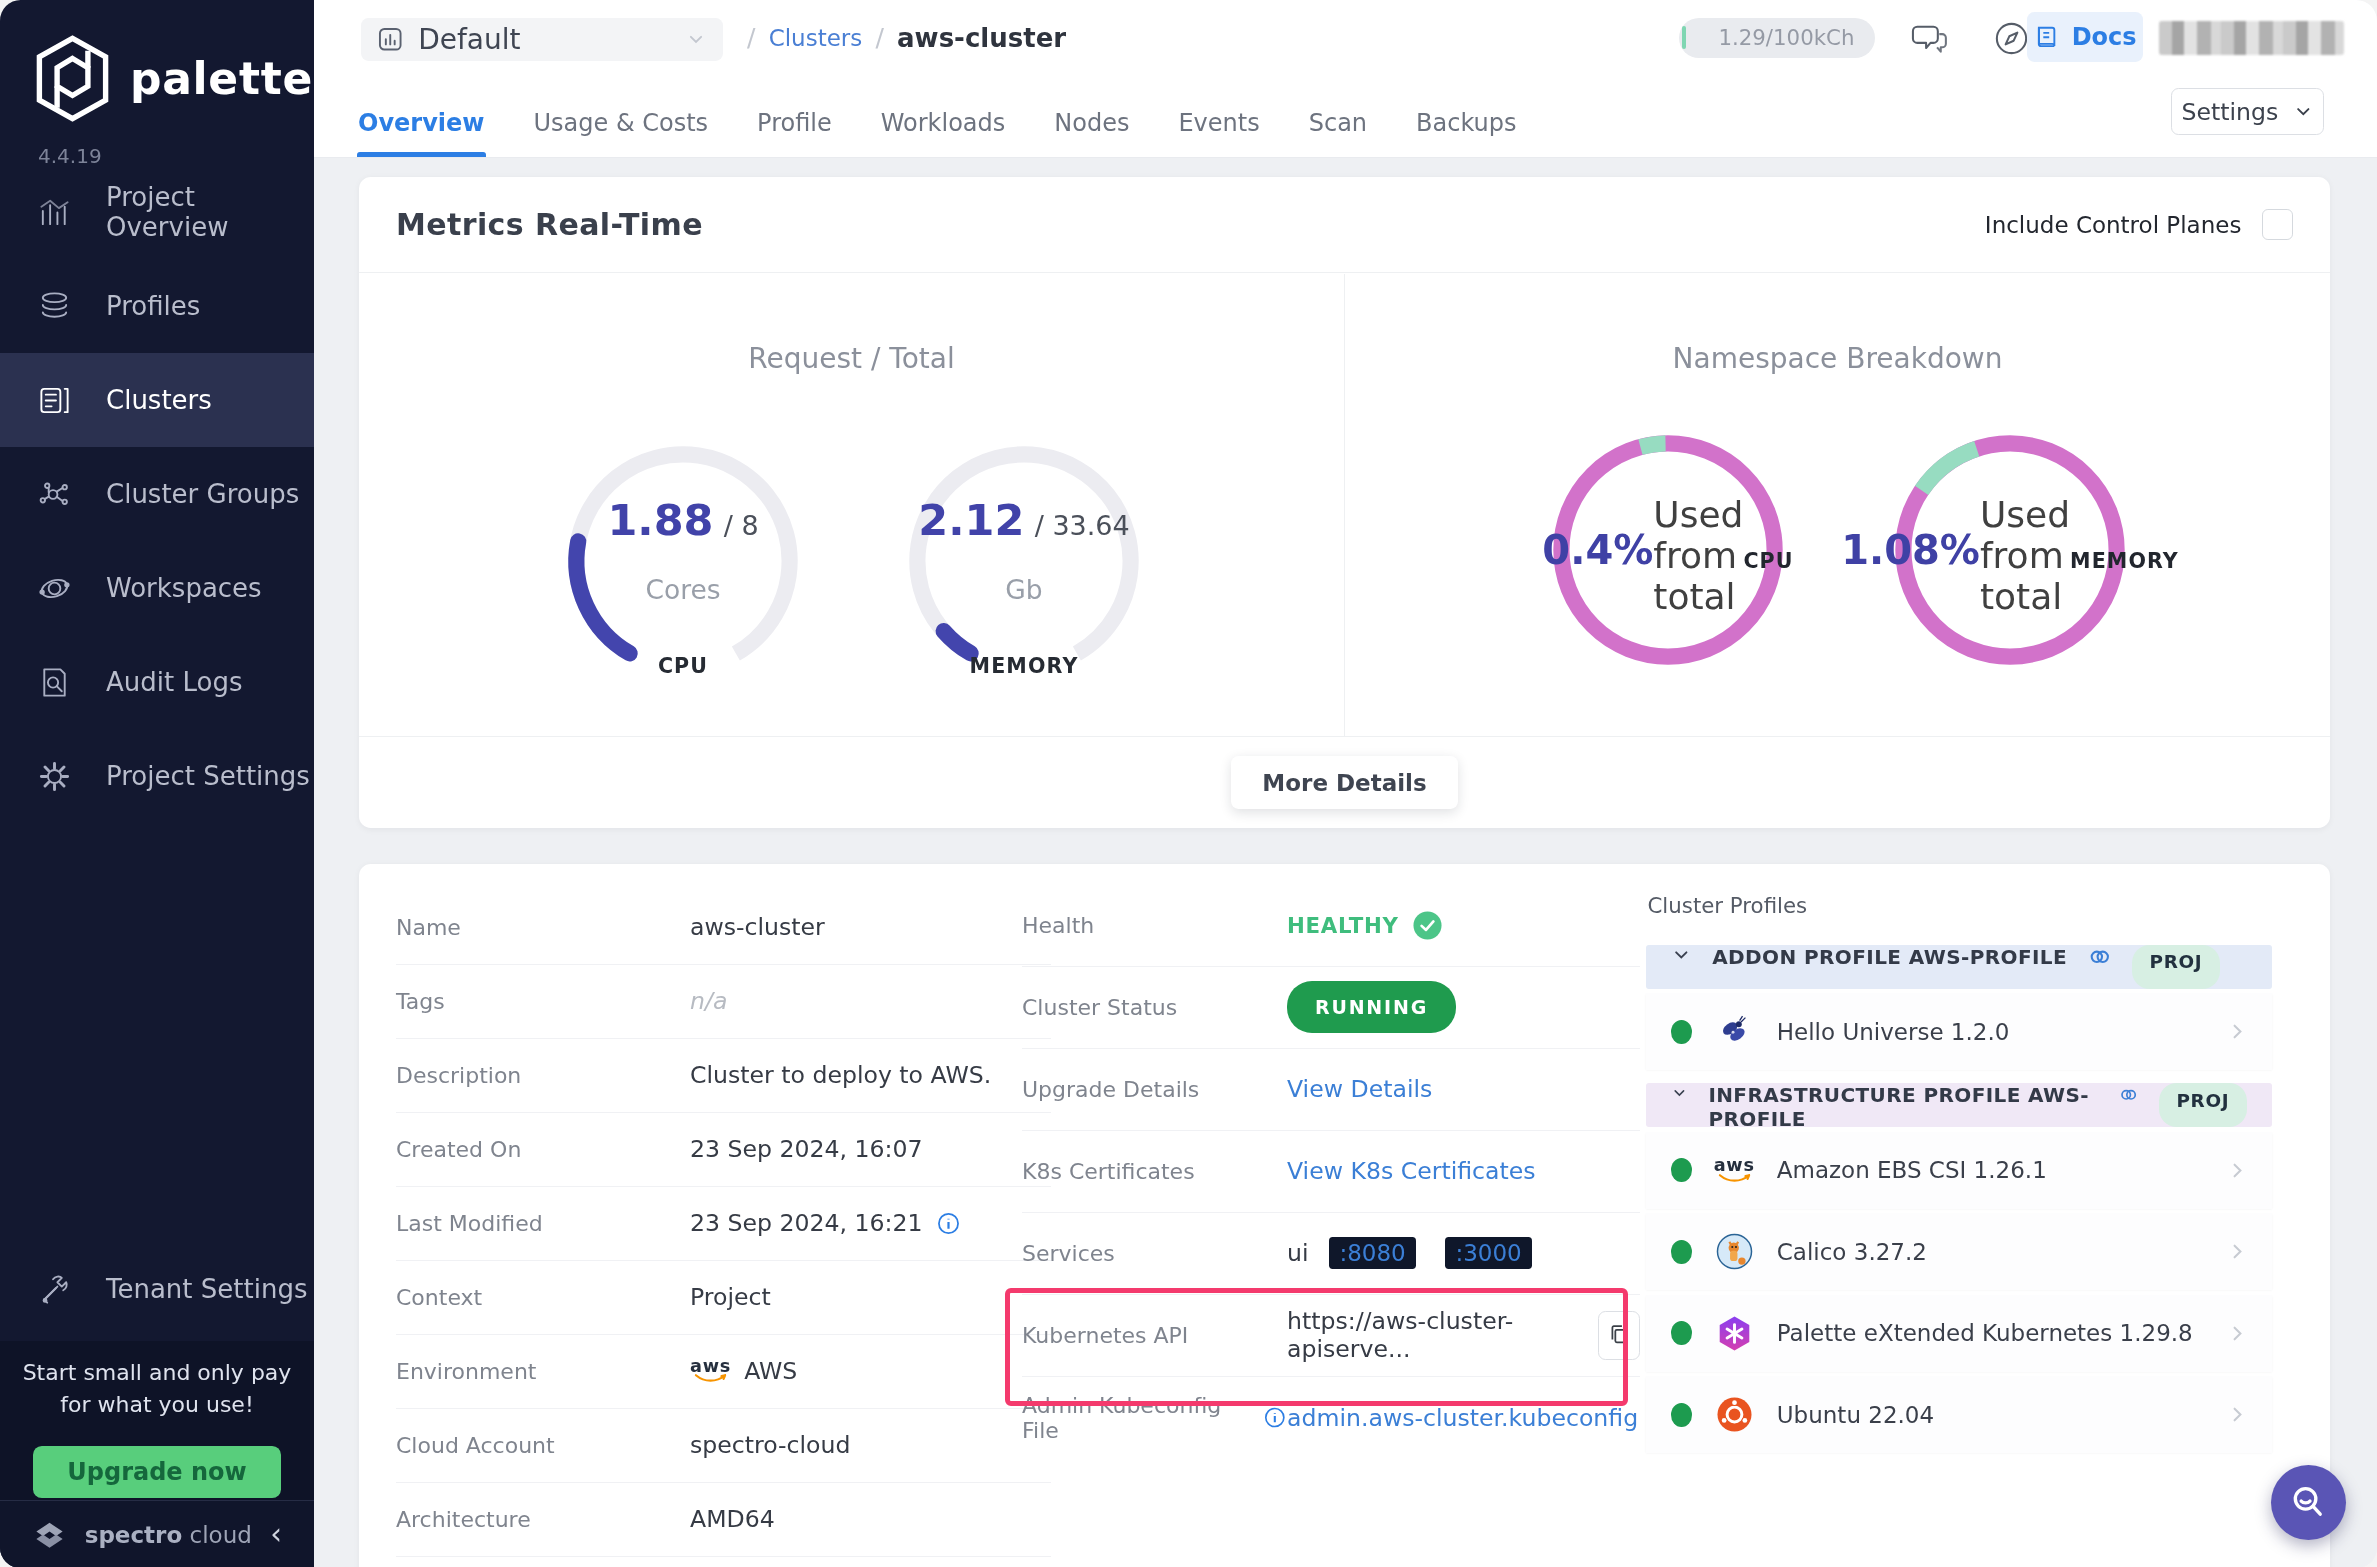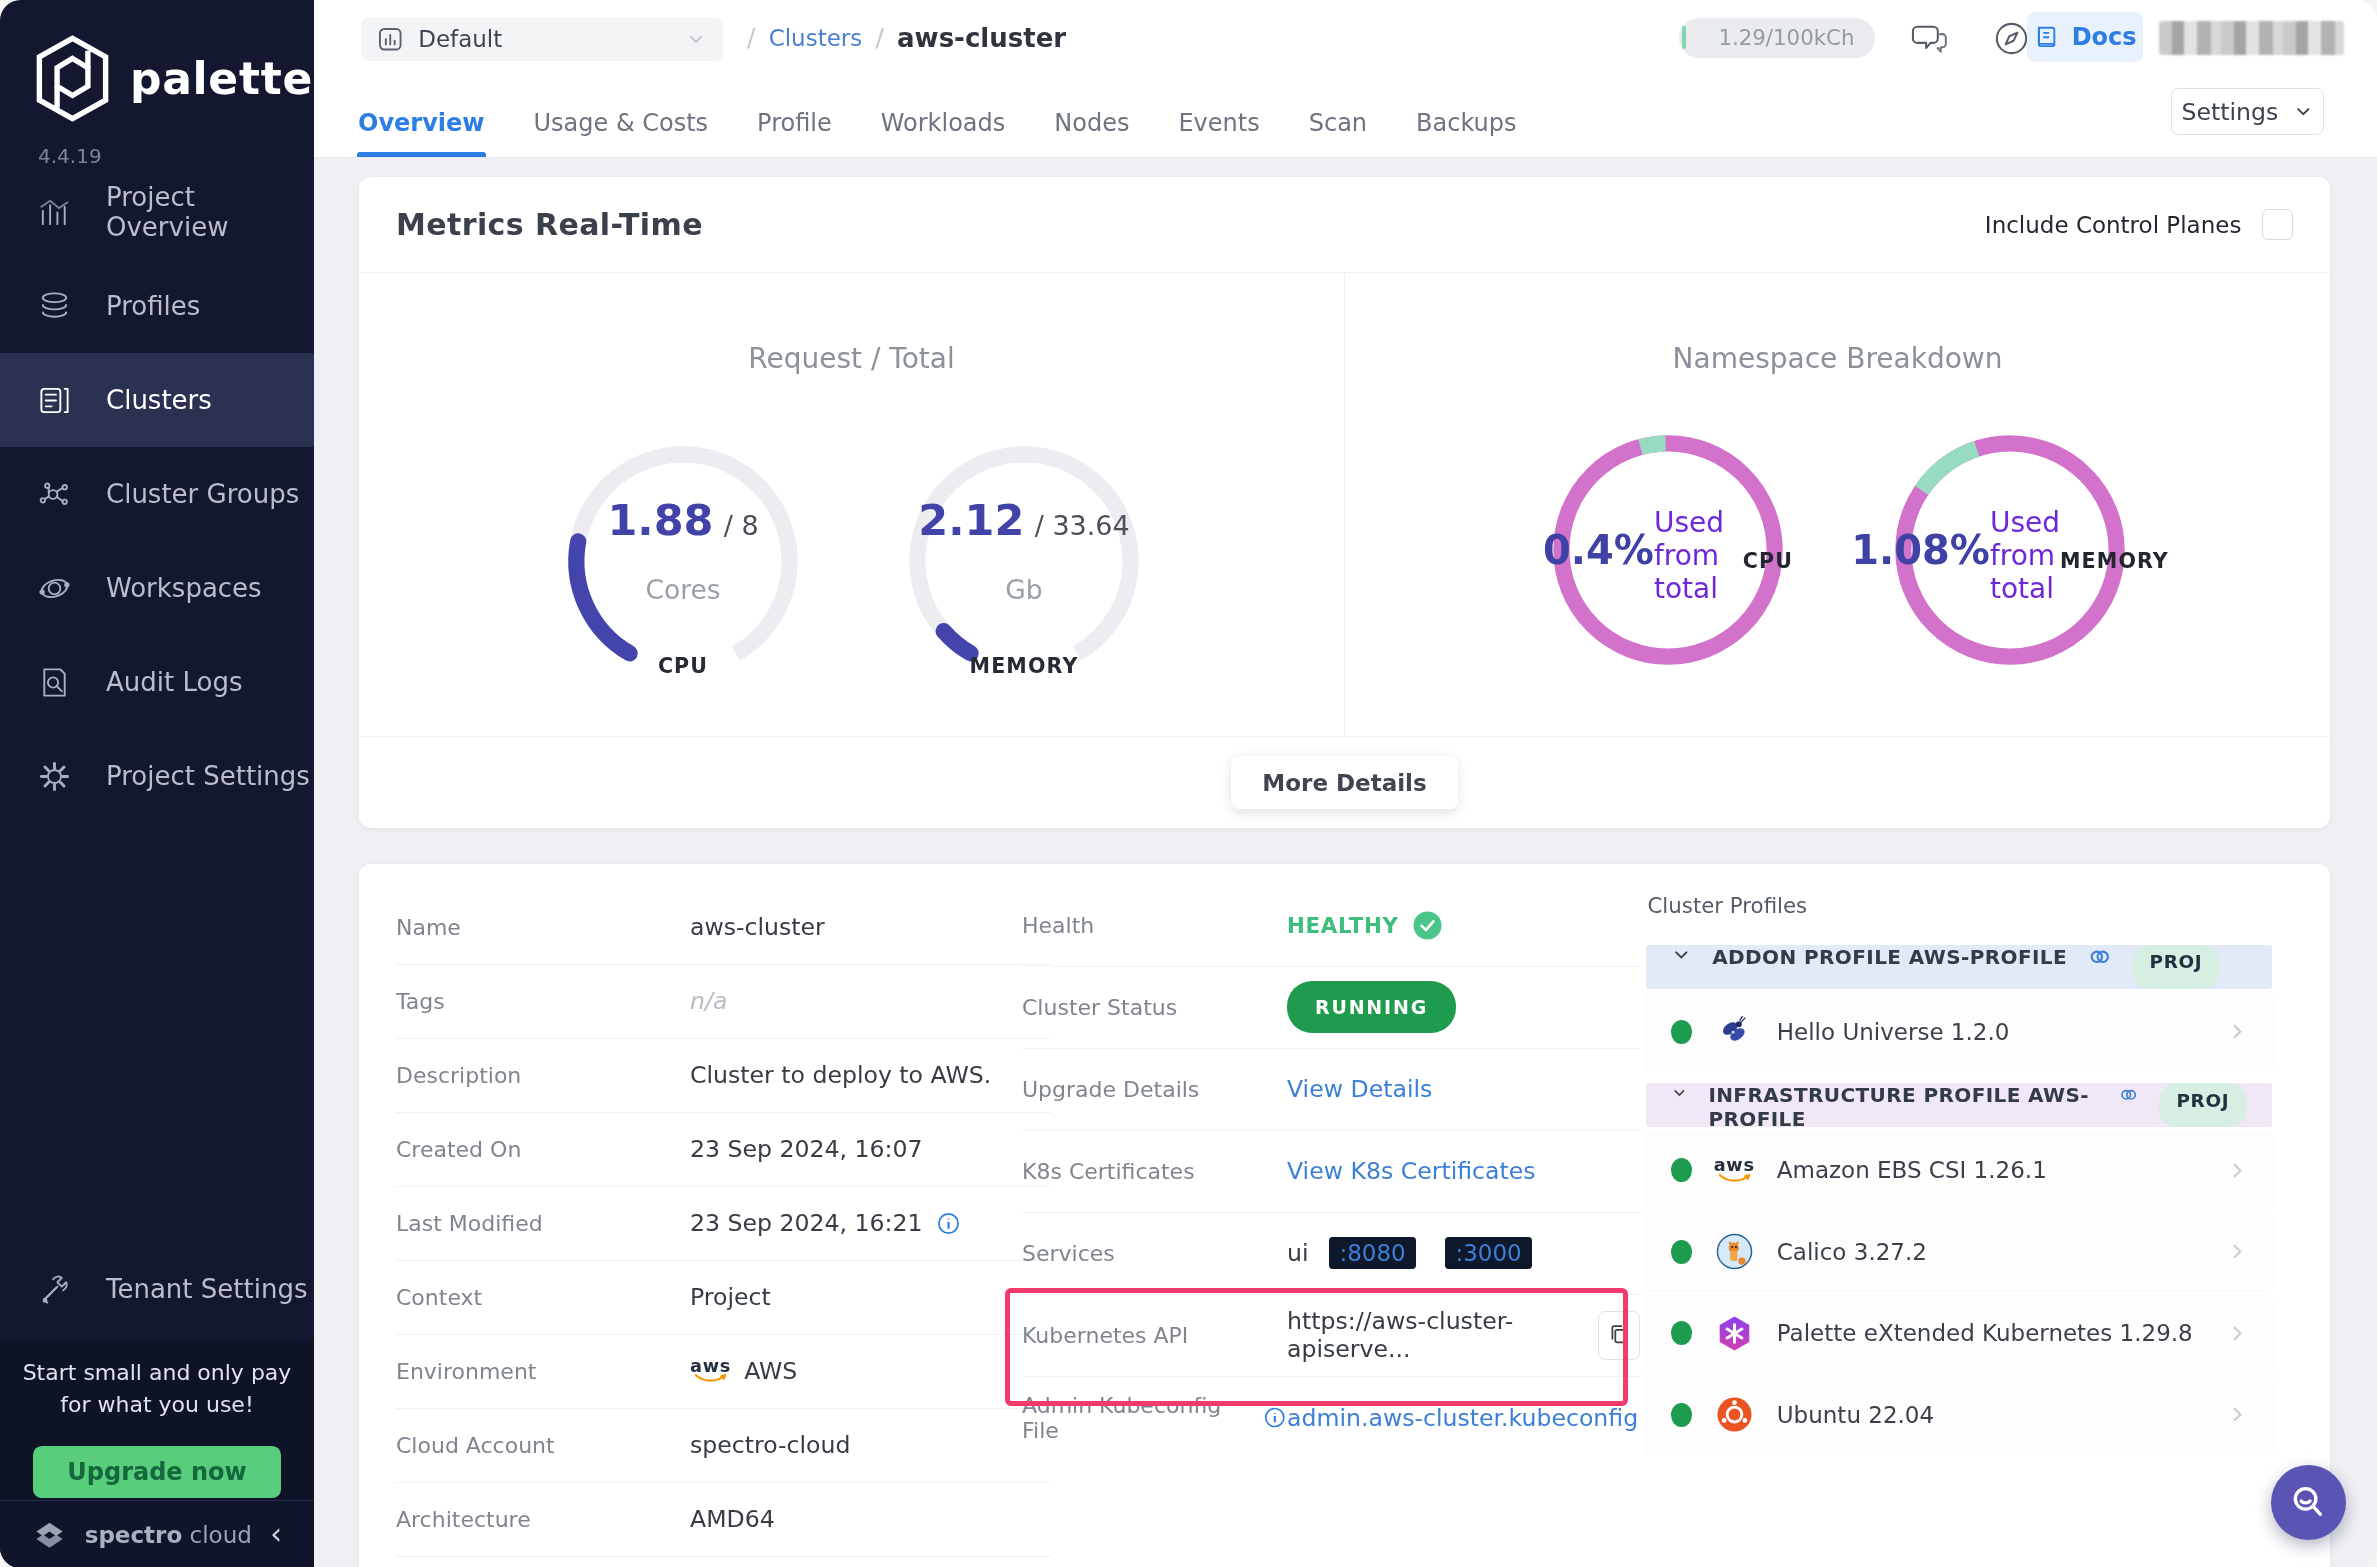--- a/index.html
+++ b/index.html
@@ -32,21 +32,21 @@
   .sf-logo { width: 35px; height: 35px; }
   .sf-text { font-size: 23px; color: #9ea4b6; }
   .sf-text b { color: #aab0c2; font-weight: 600; }
   .sf-collapse { margin-left: auto; color: #cfd3de; font-size: 29.4px; cursor: pointer; line-height: 1; }
 
   
   .header { position: absolute; left: 314px; top: 0; right: 0; height: 158px; background: #ffffff;
             border-bottom: 1.5px solid #e9ebef; }
   .selector { position: absolute; left: 47px; top: 17.7px; width: 362px; height: 43px; background: #f3f4f6;
               border-radius: 7.4px; display: flex; align-items: center; padding: 0 16px; gap: 14.7px; cursor: pointer; }
-  .selector-label { font-size: 23px; color: #3f4552; }
+  .selector-label { font-size: 28px; color: #3f4552; }
   .selector-chev { margin-left: auto; }
   .breadcrumb { position: absolute; left: 433px; top: 16px; height: 43px; display: flex; align-items: center; gap: 13.2px; font-size: 23px; }
   .bc-slash { color: #c3c7cf; font-size: 25px; }
   .bc-link { color: #4a7fd4; cursor: pointer; }
   .bc-current { color: #2f343e; font-weight: 600; font-size: 26px; }
   .usage-pill { position: absolute; left: 1365px; top: 17.7px; width: 196px; height: 40px; background: #e9ebef;
                 border-radius: 20.6px; color: #959aa5; font-size: 21.3px; display: flex; align-items: center;
                 justify-content: flex-end; padding-right: 20.6px; }
   .usage-pill::before { content: ''; position: absolute; left: 2.9px; top: 8.8px; bottom: 8.8px; width: 4.4px;
                         border-radius: 4.4px; background: #7fd6b2; }
@@ -88,21 +88,21 @@
   .g-value-row { display: flex; align-items: baseline; }
   .g-value { font-size: 43px; font-weight: bold; color: #4143a9; }
   .g-total { font-size: 27px; color: #4b505a; margin-left: 10.3px; }
   .g-unit { font-size: 26.5px; color: #999fa9; margin-top: 29px; }
   .g-caption { position: absolute; left: 0; right: 0; top: 218px; text-align: center; font-size: 20.6px;
                font-weight: bold; color: #262b33; letter-spacing: 1.1px; }
   .ring { position: absolute; width: 250px; height: 250px; top: 151px; }
   .ring svg { position: absolute; inset: 0; }
   .ring-text { position: absolute; inset: 0; display: flex; flex-direction: row; align-items: center; justify-content: center; }
   .ns-pct { font-size: 40px; font-weight: bold; color: #3f41a5; }
-  .ns-label { font-size: 28px; color: #6d28d9; margin-top: 11.8px; }
+  .ns-label { font-size: 36px; color: #404040; margin-top: 11.8px; }
   .ns-cap { font-size: 20.6px; font-weight: bold; color: #22262e; margin-top: 22px; letter-spacing: 1.1px; }
   .m-footer { position: absolute; left: 0; right: 0; bottom: 0; height: 92px; border-top: 1.5px solid #eef0f2;
               display: flex; align-items: center; justify-content: center; }
   .more-btn { background: #ffffff; border: none; padding: 13.2px 31px; border-radius: 7.4px; font-size: 23px;
               font-weight: 600; color: #3f4551; box-shadow: 0 3.7px 11.8px rgba(25,30,45,.13); cursor: pointer;
               font-family: "DejaVu Sans", "Liberation Sans", sans-serif; }
 
   .details-card { position: absolute; left: 45px; top: 704px; width: 1971px; height: 869px; border-radius: 11.8px 11.8px 0 0; }
   .dcol1 { position: absolute; left: 37px; top: 26.5px; width: 655px; }
   .dcol2 { position: absolute; left: 663px; top: 20.6px; width: 618px; }

